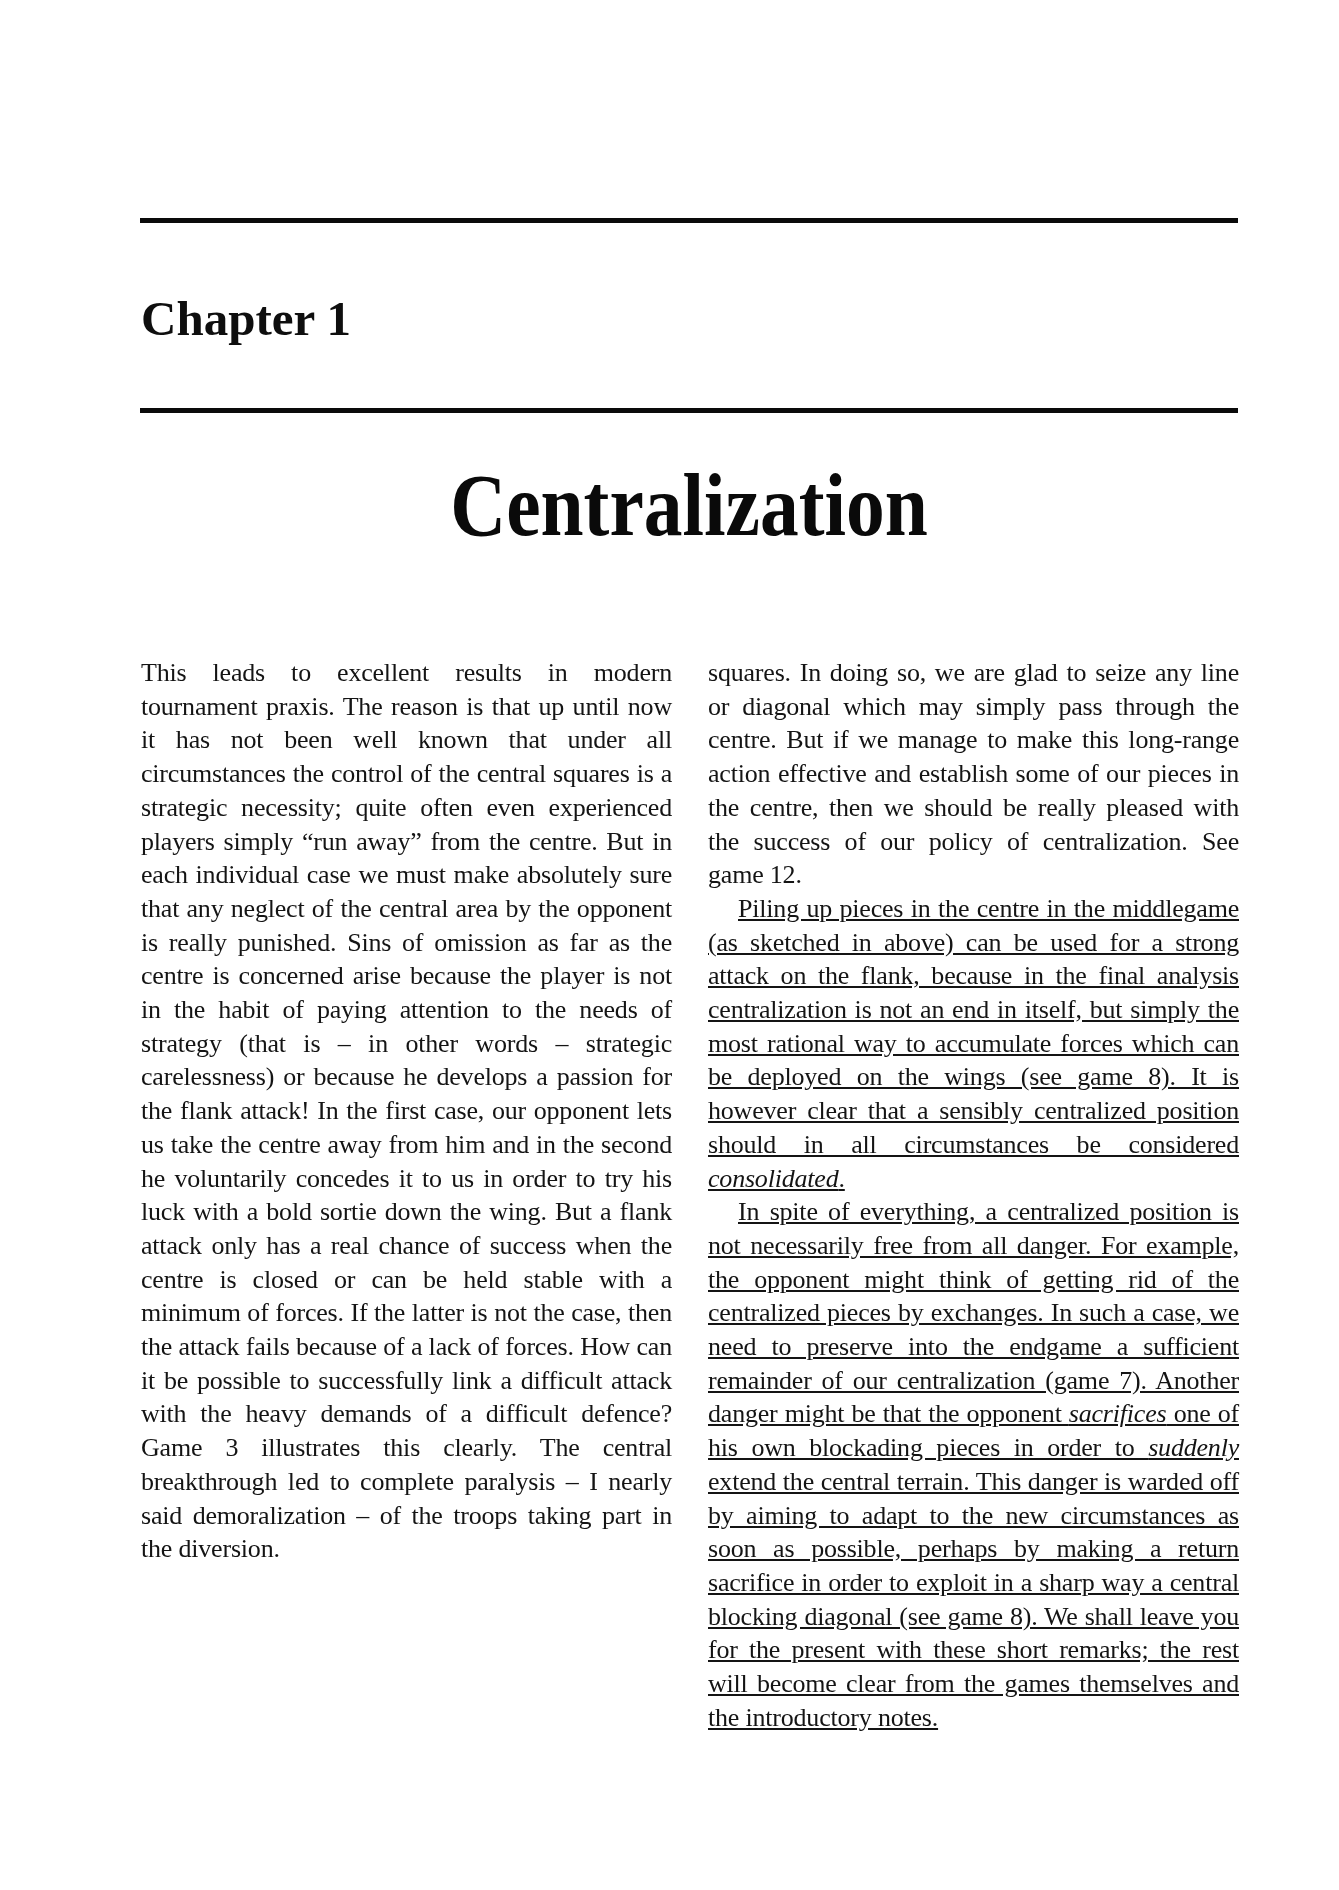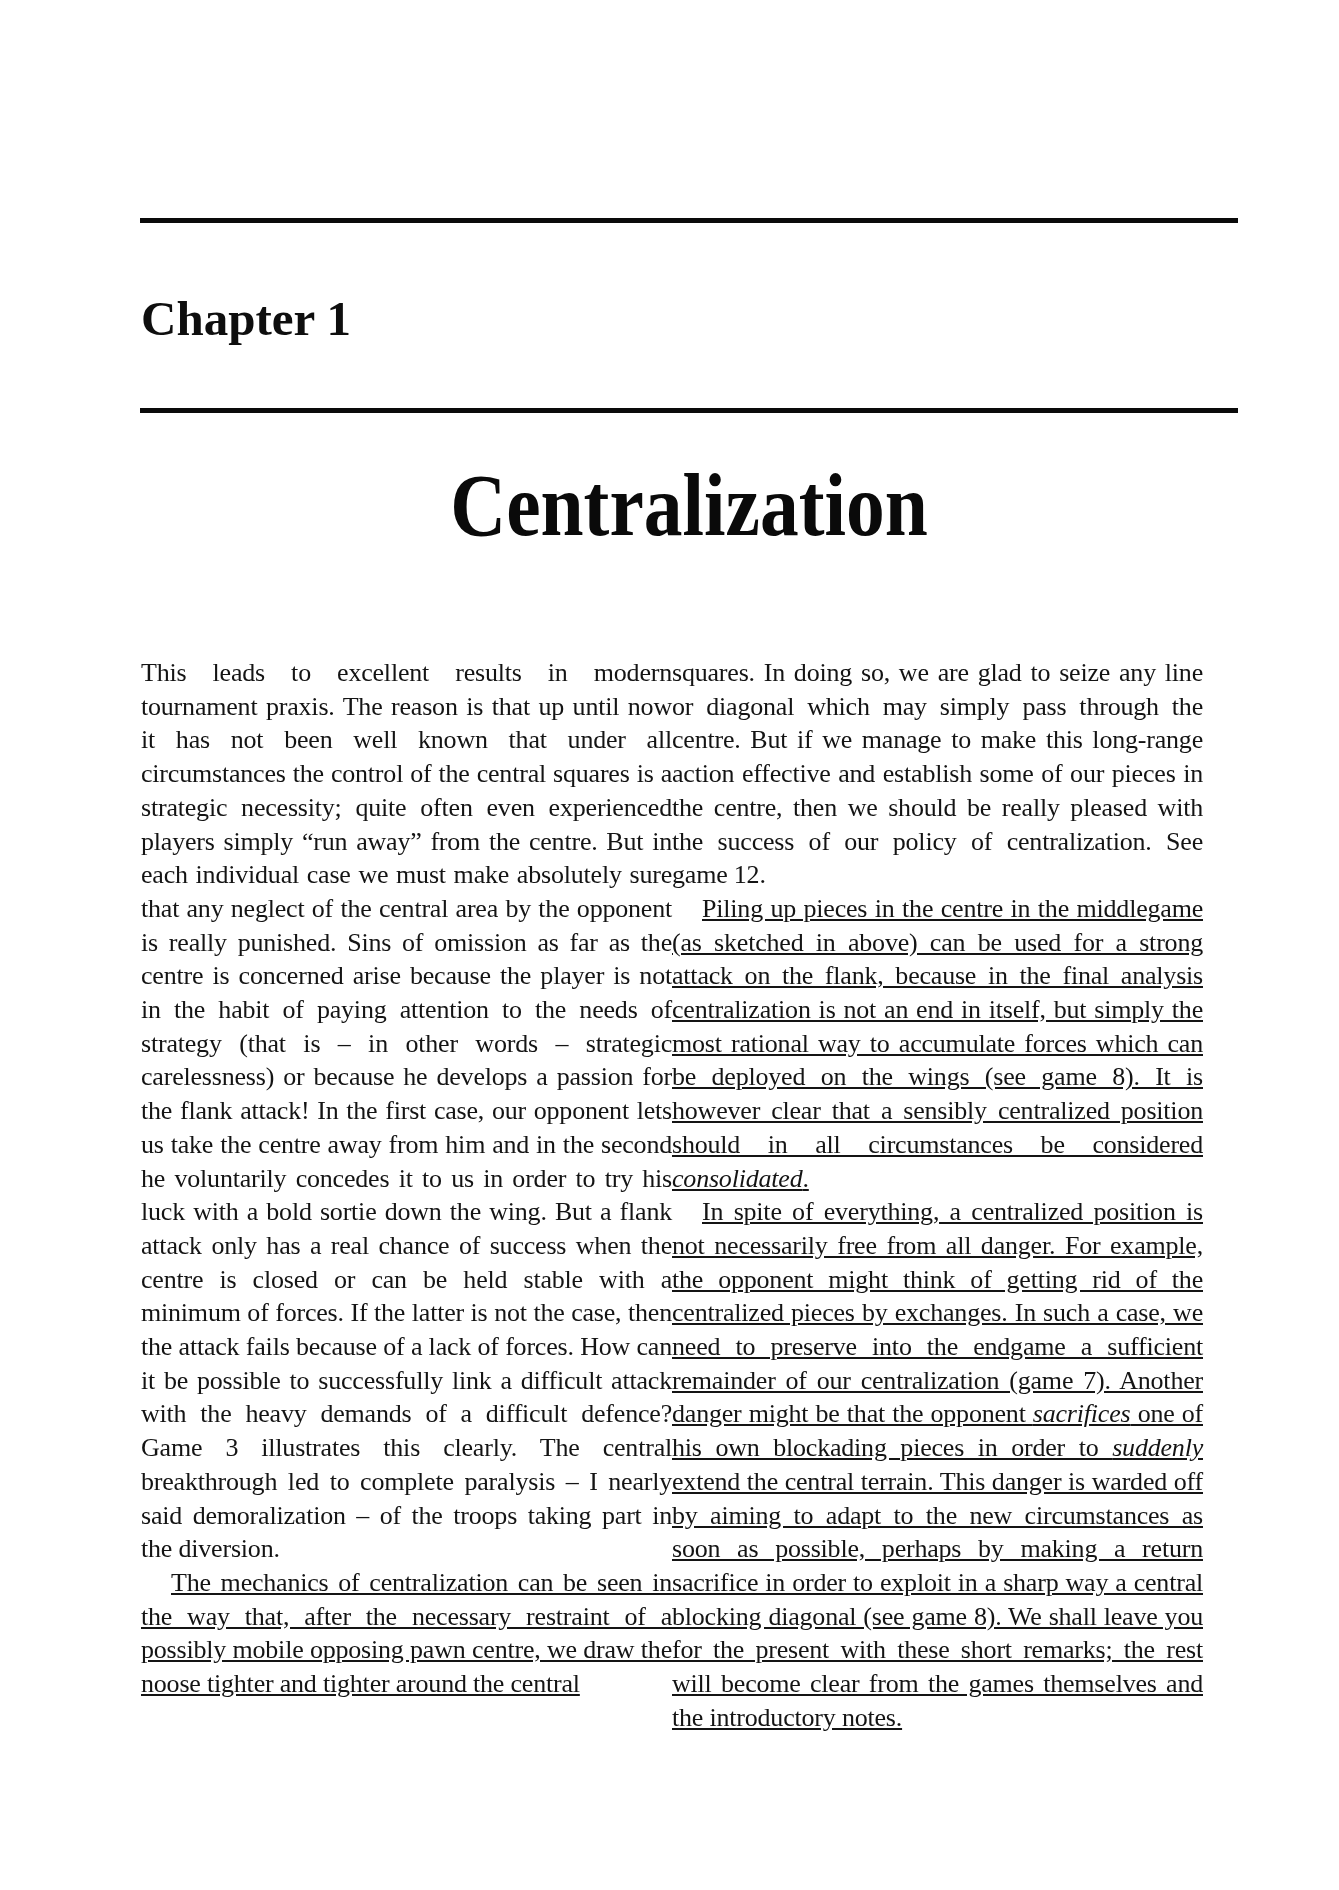--- a/index.html
+++ b/index.html
@@ -49,20 +49,21 @@
     white-space: nowrap;
     transform: scaleX(0.88);
     transform-origin: 50% 50%;
   }
   .body-cols {
     position: absolute;
     left: 141px;
     top: 656px;
     width: 1098px;
     display: flex;
+    gap: 36px;
   }
   .col {
     width: 531px;
     font-size: 26px;
     line-height: 33.7px;
     letter-spacing: -0.2px;
     text-align: justify;
     color: #141414;
     hyphens: none;
   }
@@ -82,21 +83,20 @@
 <body>
 
 <div class="page">
   <div class="rule rule-top"></div>
   <h2 class="chapter">Chapter 1</h2>
   <div class="rule rule-bottom"></div>
   <h1 class="title">Centralization</h1>
   <div class="body-cols">
     <div class="col" id="col-left">
         <p class="para"><span>This leads to excellent results in modern tournament praxis. The reason is that up until now it has not been well known that under all circumstances the control of the central squares is a strategic necessity; quite often even experienced players simply “run away” from the centre. But in each individual case we must make absolutely sure that any neglect of the central area by the opponent is really punished. Sins of omission as far as the centre is concerned arise because the player is not in the habit of paying attention to the needs of strategy (that is – in other words – strategic carelessness) or because he develops a passion for the flank attack! In the first case, our opponent lets us take the centre away from him and in the second he voluntarily concedes it to us in order to try his luck with a bold sortie down the wing. But a flank attack only has a real chance of success when the centre is closed or can be held stable with a minimum of forces. If the latter is not the case, then the attack fails because of a lack of forces. How can it be possible to successfully link a difficult attack with the heavy demands of a difficult defence? Game 3 illustrates this clearly. The central breakthrough led to complete paralysis – I nearly said demoralization – of the troops taking part in the diversion.</span></p>
-        <p class="para indent"><span>The mechanics of centralization can be seen in the way that, after the necessary restraint of a possibly mobile opposing pawn centre, we draw the noose tighter and tighter around the central</span></p>
       </div>
     <div class="col" id="col-right">
         <p class="para"><span>squares. In doing so, we are glad to seize any line or diagonal which may simply pass through the centre. But if we manage to make this long-range action effective and establish some of our pieces in the centre, then we should be really pleased with the success of our policy of centralization. See game 12.</span></p>
         <p class="para indent"><span>Piling up pieces in the centre in the middlegame (as sketched in above) can be used for a strong attack on the flank, because in the final analysis centralization is not an end in itself, but simply the most rational way to accumulate forces which can be deployed on the wings (see game 8). It is however clear that a sensibly centralized position should in all circumstances be considered </span><em>consolidated</em><span>.</span></p>
         <p class="para indent"><span>In spite of everything, a centralized position is not necessarily free from all danger. For example, the opponent might think of getting rid of the centralized pieces by exchanges. In such a case, we need to preserve into the endgame a sufficient remainder of our centralization (game 7). Another danger might be that the opponent </span><em>sacrifices</em><span> one of his own blockading pieces in order to </span><em>suddenly</em><span> extend the central terrain. This danger is warded off by aiming to adapt to the new circumstances as soon as possible, perhaps by making a return sacrifice in order to exploit in a sharp way a central blocking diagonal (see game 8). We shall leave you for the present with these short remarks; the rest will become clear from the games themselves and the introductory notes.</span></p>
       </div>
   </div>
 </div>
 
 </body></html>

